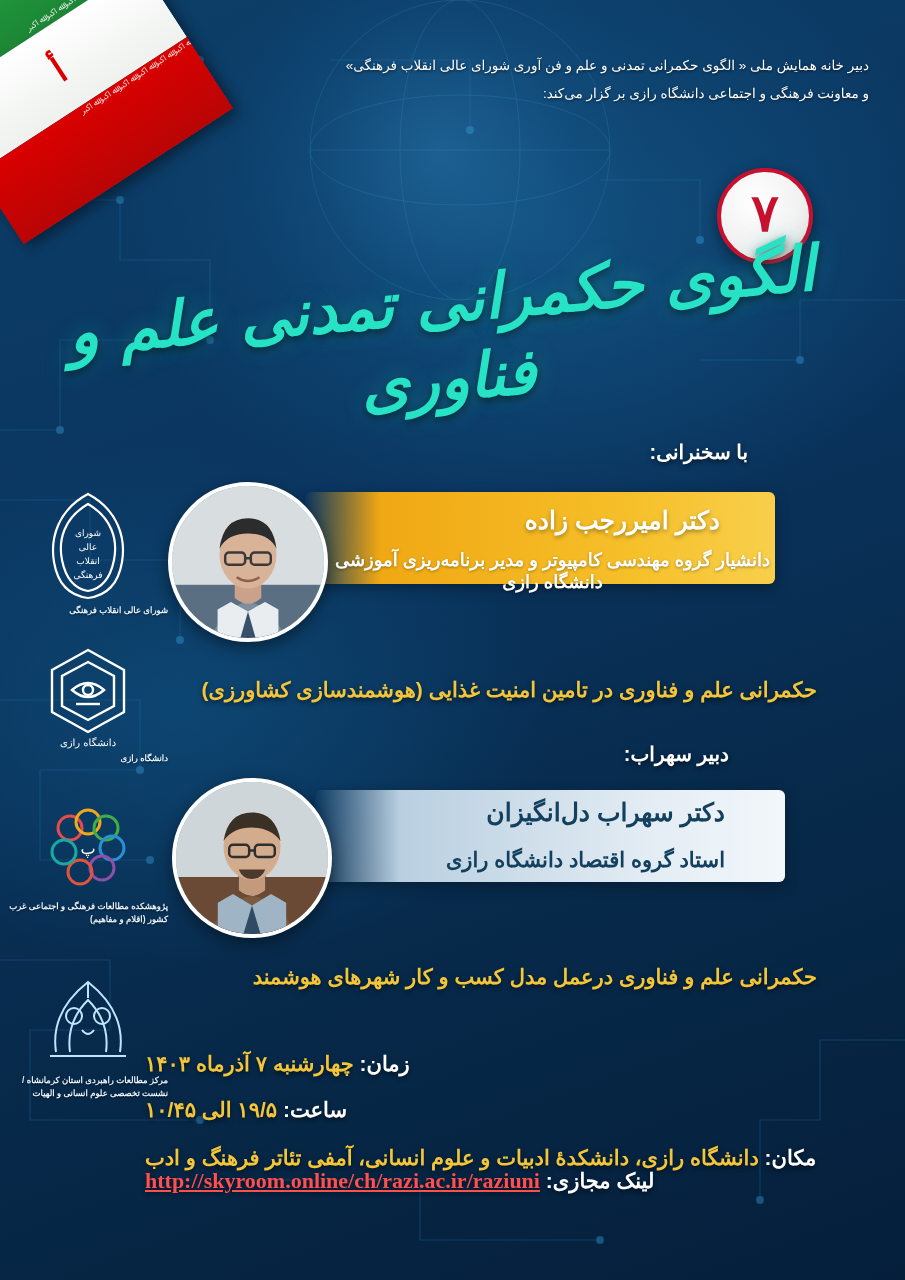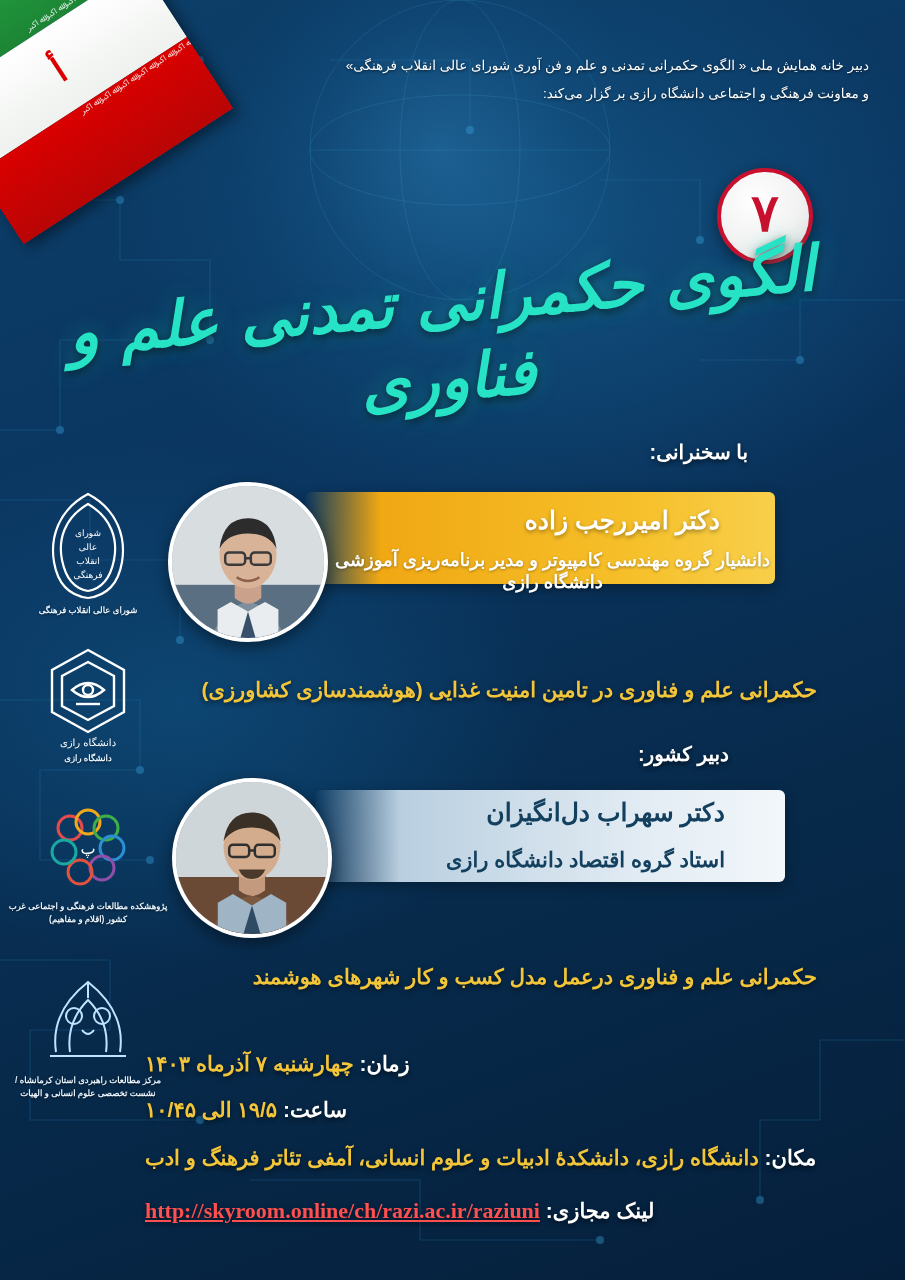--- a/index.html
+++ b/index.html
@@ -196,21 +196,21 @@
 
   
   .logos {
     position: absolute;
     left: 8px; top: 490px;
     width: 160px;
   }
   .logo-item {
     position: relative;
     width: 160px;
-    text-align: center;
+    text-align: right;
     margin-bottom: 6px;
     color: #eaf4ff;
   }
   .logo-item .mark { display: block; margin: 0 auto; }
   .logo-caption {
     font-size: 8.5px;
     font-weight: bold;
     line-height: 1.5;
     color: #e7f2fb;
     margin-top: 2px;
@@ -226,21 +226,21 @@
     direction: rtl;
     color: #f3c63a;
     font-size: 21px;
     font-weight: bold;
     text-shadow: 0 2px 5px rgba(0,0,0,.55);
   }
   .info .k { color: #ffffff; }
   .info-time  { top: 1052px; }
   .info-hour  { top: 1098px; }
   .info-place { top: 1146px; }
-  .info-link  { top: 1198px; margin-left: 32px; }
+  .info-link  { top: 1168px; margin-left: 32px; }
   .link-url {
     color: #ff4f4f;
     font-family: "Liberation Serif", serif;
     font-size: 22px;
     direction: ltr;
     display: inline-block;
     text-decoration: underline;
   }
 </style>
 </head>
@@ -325,21 +325,21 @@
       <rect x="56" y="70" width="21" height="13" rx="4" fill="none" stroke="#3a3a3a" stroke-width="2.6"></rect>
       <rect x="83" y="70" width="21" height="13" rx="4" fill="none" stroke="#3a3a3a" stroke-width="2.6"></rect>
       <path d="M77 76 h6" stroke="#3a3a3a" stroke-width="2.6"></path>
       <path d="M68 96 q12 8 24 0" stroke="#8d5f4a" stroke-width="2.4" fill="none"></path>
       <path d="M62 122 l18 10 l18 -10 l14 8 v30 h-64 v-30 z" fill="#e9edf0"></path>
       <path d="M80 132 l-8 28 h16 z" fill="#39506b"></path>
     </svg>
   </div>
   <div class="topic topic-1">حکمرانی علم و فناوری در تامین امنیت غذایی (هوشمندسازی کشاورزی)</div>
 
-  <div class="label-chair">دبیر کشور:</div>
+  <div class="label-chair">دبیر سهراب:</div>
 
   <div class="speaker-band band-2"></div>
   <div class="speaker-text sp2-name">دکتر سهراب دل‌انگیزان</div>
   <div class="speaker-text sp2-role">استاد گروه اقتصاد دانشگاه رازی</div>
   <div class="photo photo-2">
     <svg viewBox="0 0 160 160">
       <rect width="160" height="160" fill="#cfd6da"></rect>
       <rect y="100" width="160" height="60" fill="#6b4a35"></rect>
       <path d="M34 160 q20 -38 46 -40 q26 2 46 40 z" fill="#7c5a42"></path>
       <path d="M66 114 q14 12 28 0 l0 -22 l-28 0 z" fill="#c49madd"></path>

